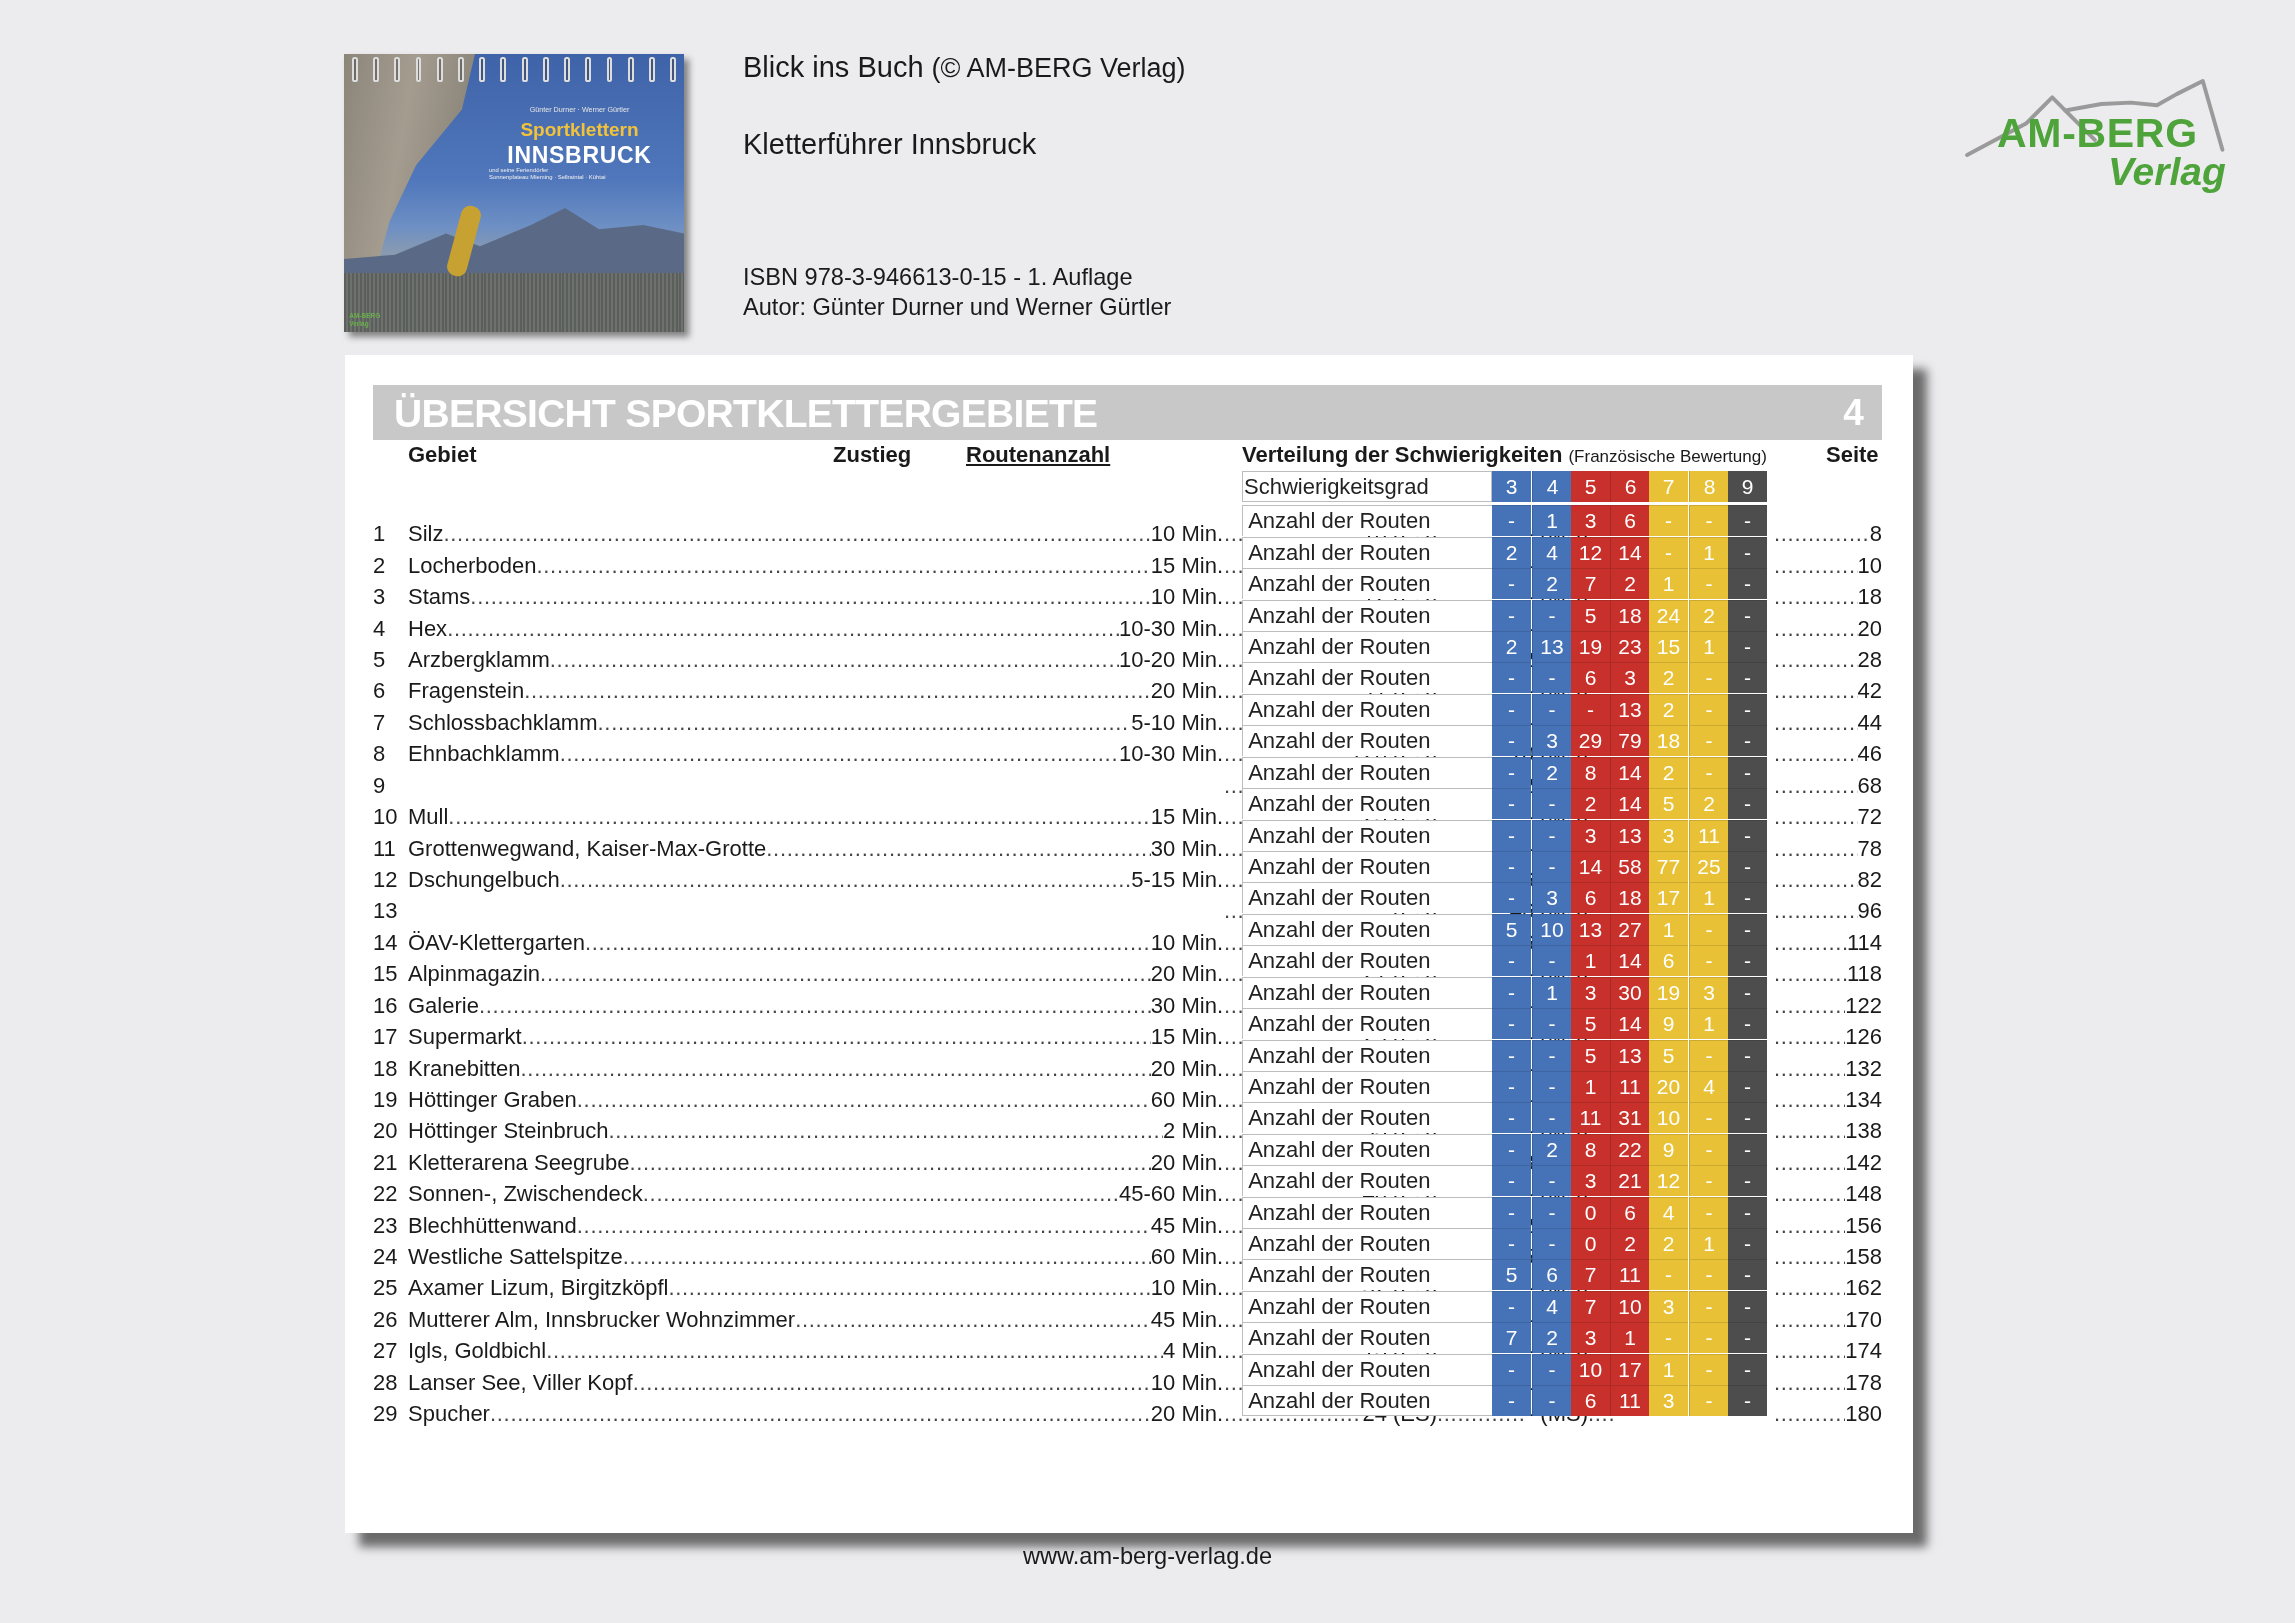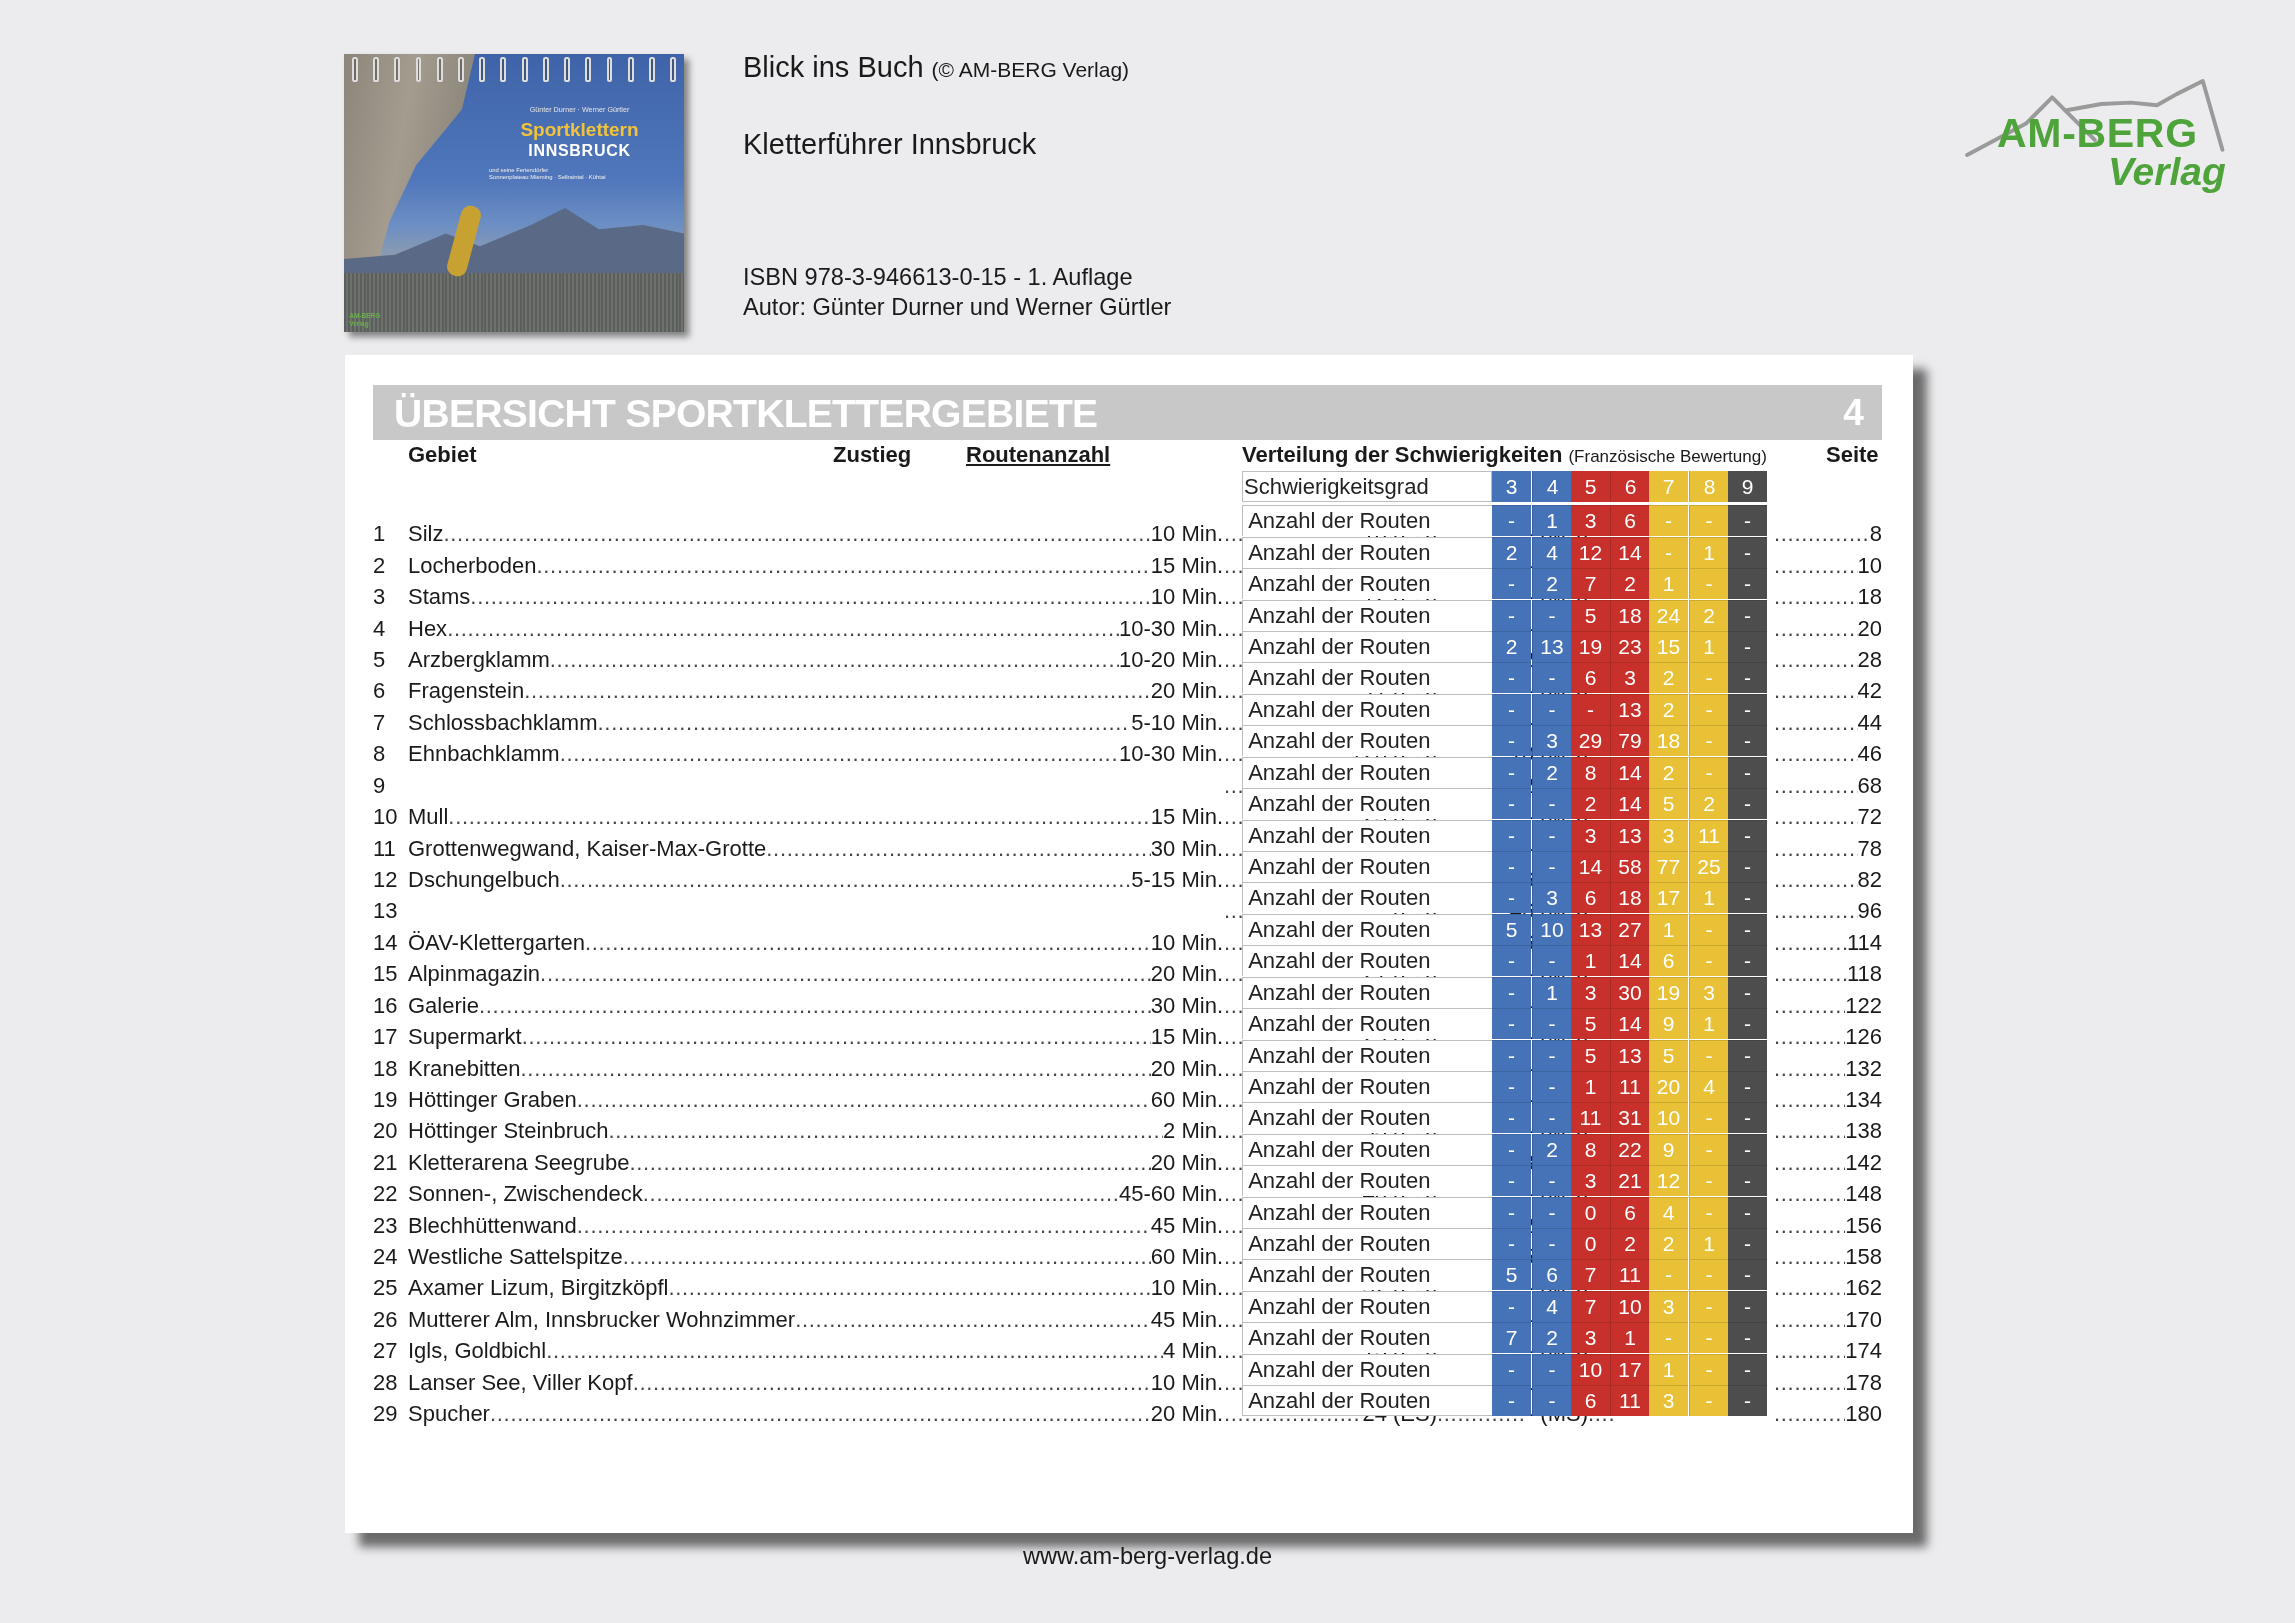--- a/index.html
+++ b/index.html
@@ -26,28 +26,28 @@
     position:absolute; left:0; bottom:39px; width:100%; height:85px;
     background:#5a6a86;
     clip-path: polygon(0 100%, 0 60%, 15% 55%, 30% 30%, 40% 45%, 55% 20%, 65% 0%, 75% 25%, 88% 20%, 100% 30%, 100% 100%);
   }
   .cover .city {
     position:absolute; left:0; bottom:0; width:100%; height:59px;
     background: repeating-linear-gradient(90deg,#5b5f5c 0 2px,#6e716d 2px 3.9px);
   }
   .cover .c-authors { position:absolute; left:131px; top:51px; width:209px; text-align:center; font-size:7.2px; color:#e6e6e6; }
   .cover .c-title1 { position:absolute; left:131px; top:65px; width:209px; text-align:center; font-size:19px; font-weight:bold; color:#f2c23a; }
-  .cover .c-title2 { position:absolute; left:131px; top:88px; width:209px; text-align:center; font-size:16px; font-weight:bold; color:#ffffff; letter-spacing:0.7px; }
+  .cover .c-title2 { position:absolute; left:131px; top:88px; width:209px; text-align:center; font-size:23px; font-weight:bold; color:#ffffff; letter-spacing:0.7px; }
   .cover .c-sub { position:absolute; left:145px; top:113px; width:196px; font-size:5.9px; line-height:7.2px; color:#f0f0f0; }
   .cover .climber { position:absolute; left:110px; top:151px; width:19.6px; height:72px; background:#c7a232; border-radius:9.2px; transform:rotate(15deg); }
   .cover .c-logo { position:absolute; left:5.2px; bottom:5.2px; font-size:6.5px; color:#6ab04c; font-weight:bold; line-height:7.2px; }
 
   
   .hdr-title { left:743px; top:51px; font-size:29px; }
-  .hdr-title .small { font-size:21px; }
+  .hdr-title .small { font-size:27px; }
   .hdr-sub { left:743px; top:128px; font-size:29px; }
   .hdr-isbn { left:743px; top:264px; font-size:23.6px; }
   .hdr-author { left:743px; top:294px; font-size:23.6px; }
 
   
   .logo { left:1954px; top:58px; width:275px; height:141px; }
   .logo-text1 { position:absolute; left:43px; top:52px; font-size:41px; font-weight:bold; color:#4ea33a; letter-spacing:0.7px; }
   .logo-text2 { position:absolute; left:154px; top:92px; font-size:39px; font-weight:bold; color:#4ea33a; font-style:italic; }
 
   

